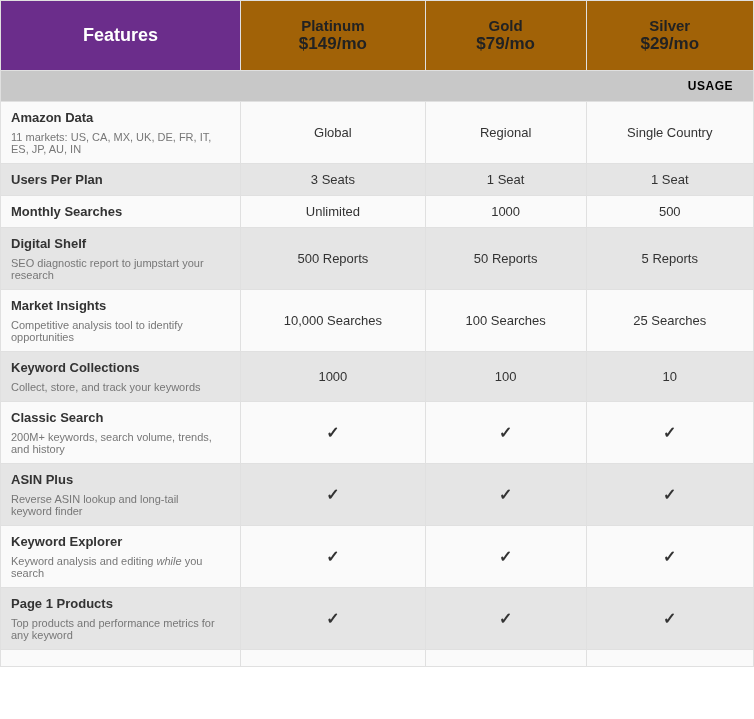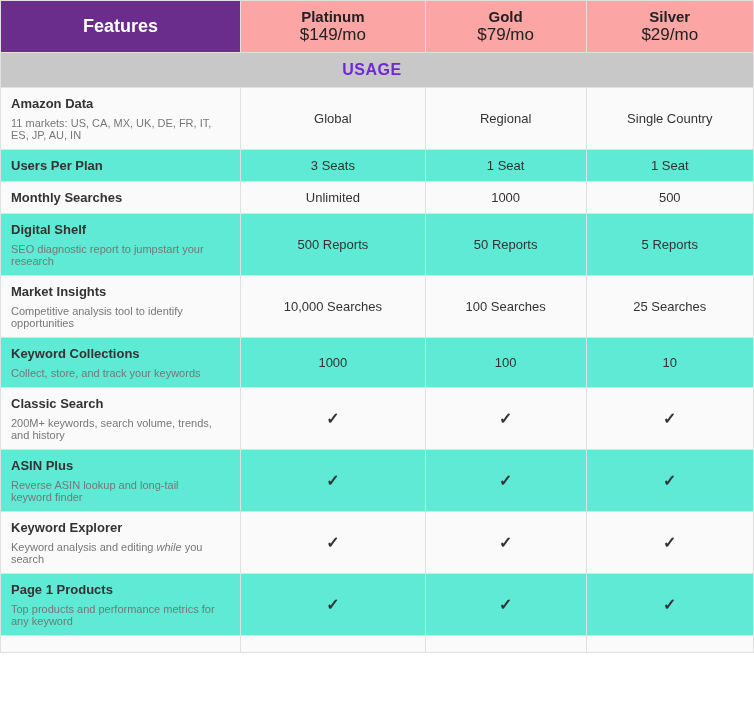--- a/index.html
+++ b/index.html
@@ -22,63 +22,63 @@
     }
     .pricing-table th.features-header {
       background: #6b2d8b;
       color: #fff;
       font-size: 18px;
       font-weight: bold;
       text-align: center;
       width: 240px;
     }
     .pricing-table th.plan-header {
-      background: #fca5a5;
+      background: #a16207;
       font-weight: bold;
       font-size: 15px;
       color: #222;
-      padding: 7px 8px;
+      padding: 16px 8px;
     }
     .pricing-table th.plan-header .plan-price {
       font-size: 17px;
-      font-weight: normal;
+      font-weight: bold;
       color: #222;
     }
     .pricing-table td.feature-name {
       text-align: left;
       font-weight: bold;
       color: #333;
       padding-left: 10px;
     }
     .pricing-table td.feature-name .sub-text {
       font-weight: normal;
       font-size: 11px;
       color: #777;
       display: block;
       margin-top: 6px;
     }
     .pricing-table tr.section-header td {
       background: #c8c8c8;
       font-weight: bold;
-      font-size: 16px;
-      text-align: center;
+      font-size: 12px;
+      text-align: right;
       padding-left: 10px;
-      color: #6d28d9;
+      color: #000000;
       letter-spacing: 0.5px;
     }
     .pricing-table tr.section-header td:not(:first-child) {
       background: #c8c8c8;
     }
     .checkmark {
       font-size: 16px;
       color: #333;
       font-weight: bold;
     }
     .pricing-table td {
-      background: #5eead4;
+      background: #e5e5e5;
     }
     .pricing-table tr:nth-child(even) td {
       background: #fafafa;
     }
   </style>
 </head>
 <body>
 
 <table class="pricing-table">
   <thead>

